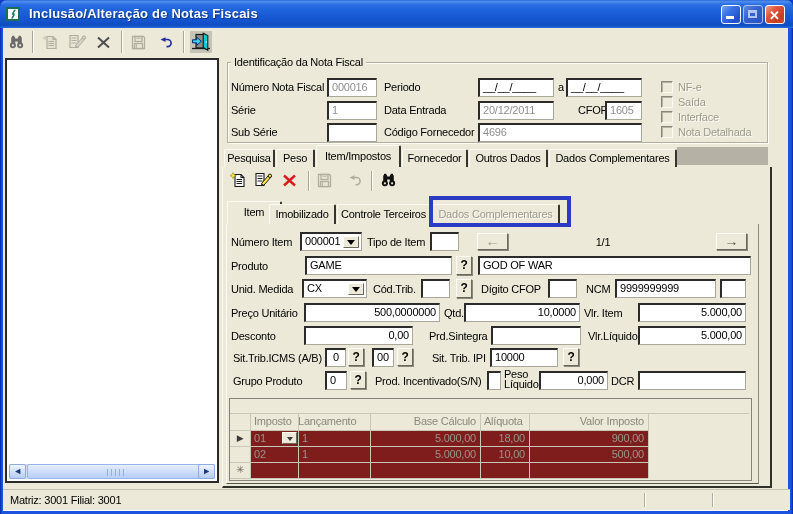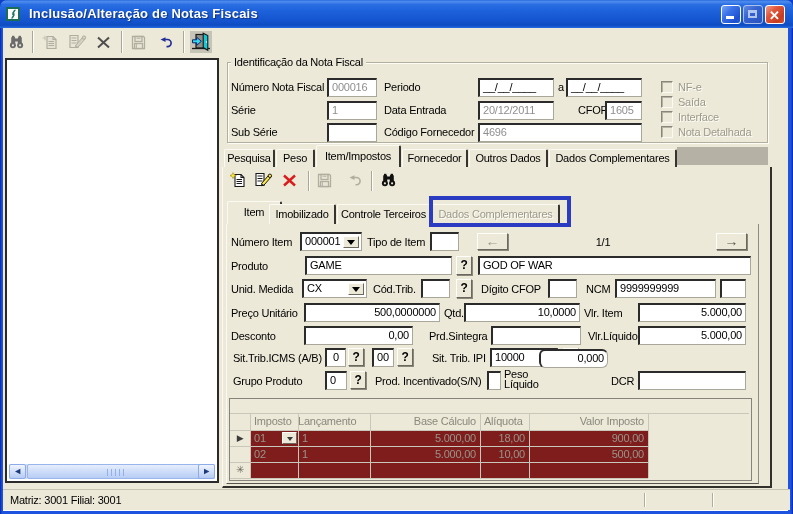--- a/index.html
+++ b/index.html
@@ -398,21 +398,21 @@
 <div class="abs btn3d qbtn" style="left:563px;top:348px;height:18px;"><span>?</span></div>
 
 <div class="abs lbl" style="left:233px;top:375px;">Grupo Produto</div>
 <div class="abs inp" style="left:325px;top:371px;width:22px;">0</div>
 <div class="abs btn3d qbtn" style="left:350px;top:371px;height:18px;"><span>?</span></div>
 <div class="abs lbl" style="left:375px;top:375px;">Prod. Incentivado(S/N)</div>
 <div class="abs inp" style="left:487px;top:371px;width:14px;"></div>
 <div class="abs lbl" style="left:504px;top:369px;line-height:10px;">
   <span>Peso</span><br><span>Líquido</span>
 </div>
-<div class="abs inp right" style="left:539px;top:349px;width:69px;border-radius:6px;">0,000</div>
+<div class="abs inp right" style="left:539px;top:371px;width:69px;">0,000</div>
 <div class="abs lbl" style="left:611px;top:375px;">DCR</div>
 <div class="abs inp" style="left:638px;top:371px;width:108px;"></div>
 
 <div class="abs" id="grid">
   <div class="g-line" style="left:0;top:14px;width:519px;height:1px;"></div>
 
   <div class="g-cell g-sel" style="left:0;top:15px;width:20px;height:16px;"></div>
   <div class="g-cell g-head" style="left:20px;top:15px;width:48px;height:16px;">Imposto</div>
   <div class="g-cell g-head" style="left:64px;top:15px;width:72px;height:16px;">Lançamento</div>
   <div class="g-cell g-head" style="left:140px;top:15px;width:110px;height:16px;text-align:right;">Base Cálculo</div>

